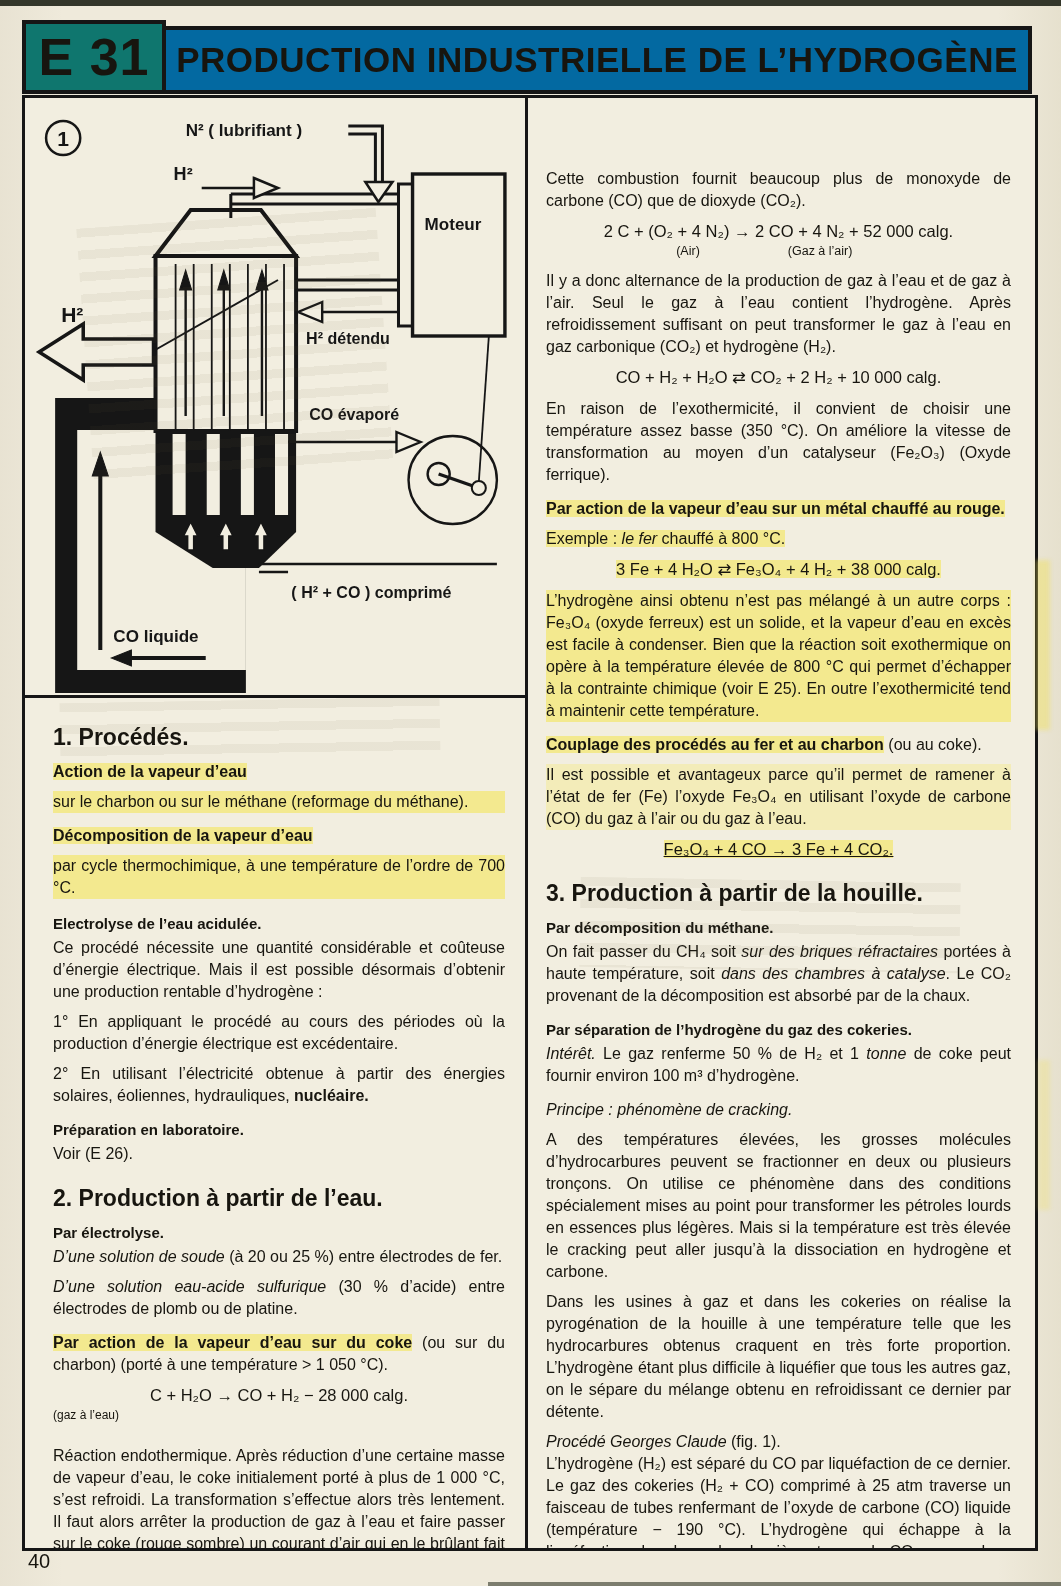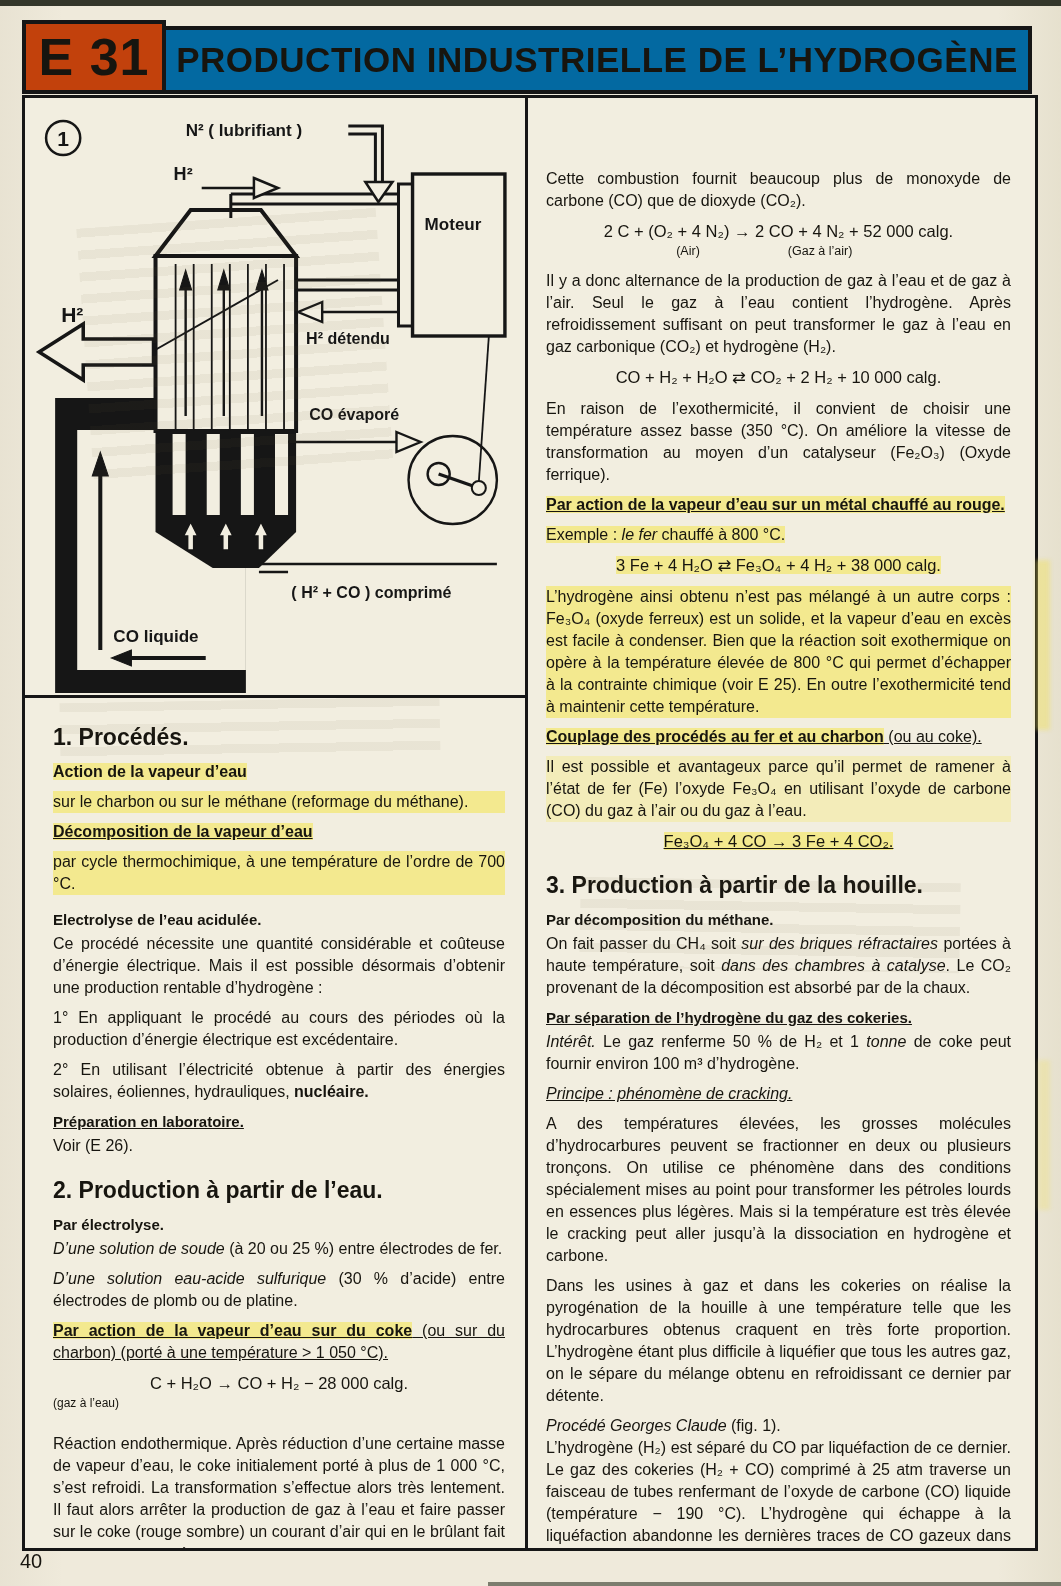--- a/index.html
+++ b/index.html
@@ -5,21 +5,21 @@
   html,body{margin:0;padding:0;background:#9a968a;}
   .page{position:relative;width:1061px;height:1586px;background:#efeadb;
         font-family:"Liberation Sans","DejaVu Sans",sans-serif;color:#17150f;overflow:hidden;}
   .page::before{content:"";position:absolute;inset:0;pointer-events:none;
         background:linear-gradient(90deg, rgba(120,105,70,.06), rgba(0,0,0,0) 6%, rgba(0,0,0,0) 94%, rgba(150,140,90,.10));}
   .scan-top-edge{position:absolute;top:0;left:0;right:0;height:6px;background:#33362a;}
   .scan-bottom-edge{position:absolute;bottom:0;left:46%;right:0;height:4px;background:#55584a;opacity:.75;}
 
   
   .header{position:absolute;left:22px;top:20px;width:1010px;height:74px;display:flex;}
-  .code-box{width:136px;border:4px solid #161616;background:#c2410c;display:flex;align-items:center;justify-content:center;
+  .code-box{width:136px;border:4px solid #161616;background:#0f766e;display:flex;align-items:center;justify-content:center;
             font-size:52px;font-weight:bold;letter-spacing:1px;}
   .title-box{flex:1;border:4px solid #161616;border-left:none;background:#0369a1;display:flex;align-items:center;justify-content:center;
             font-size:35px;font-weight:bold;letter-spacing:.5px;white-space:nowrap;margin-top:6px;}
 
   
   .frame{position:absolute;left:22px;top:95px;width:1010px;height:1450px;border:3px solid #161616;background:#f2eee0;display:flex;}
   .col-left{width:500px;border-right:3px solid #161616;display:flex;flex-direction:column;overflow:hidden;}
   .col-right{flex:1;padding:70px 24px 0 18px;overflow:hidden;}
 
   .figure-panel{height:597px;border-bottom:3px solid #161616;position:relative;background:#f2eee0;}
@@ -33,23 +33,23 @@
   .b{font-weight:bold;}
   .i{font-style:italic;}
   .h-main{font-size:23px;font-weight:bold;margin:0 0 10px 0;}
   .subhead{font-size:15px;font-weight:bold;line-height:22px;margin:14px 0 2px 0;}
   .eq{font-size:16.5px;text-align:center;margin:8px 0 2px 0;line-height:22px;}
   .eq-sub{position:relative;height:18px;font-size:12.5px;margin-bottom:8px;}
   .eq-sub span{position:absolute;top:0;}
   .eq-sub-center{text-align:left;font-size:12px;margin-bottom:23px;}
   .hl{background:rgba(243,230,88,.60);}
   .hl-soft{background:rgba(245,235,120,.38);}
-  .mt14{margin-top:4px;text-decoration:underline;} .mt20{margin-top:20px;}
-
-  .page-number{position:absolute;left:20px;top:1550px;font-size:20px;}
+  .mt14{margin-top:12px;} .mt20{margin-top:20px;}
+
+  .page-number{position:absolute;left:28px;top:1550px;font-size:20px;}
 
   
   .streak{position:absolute;background:rgba(240,225,90,.45);filter:blur(2px);pointer-events:none;}
   .ghost{position:absolute;opacity:.07;pointer-events:none;
          background:repeating-linear-gradient(180deg,#6b5f3c 0 9px,transparent 9px 22px);}
 </style>
 </head>
 <body>
 
 <div class="page">

